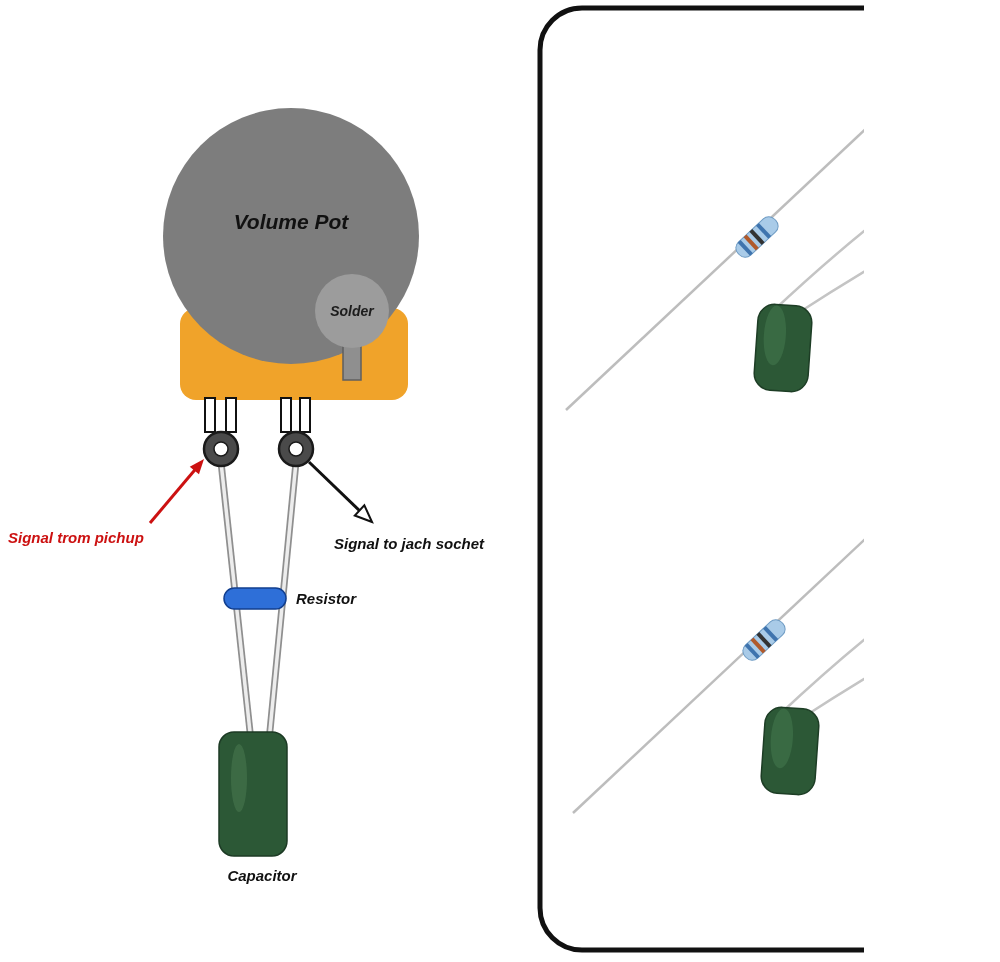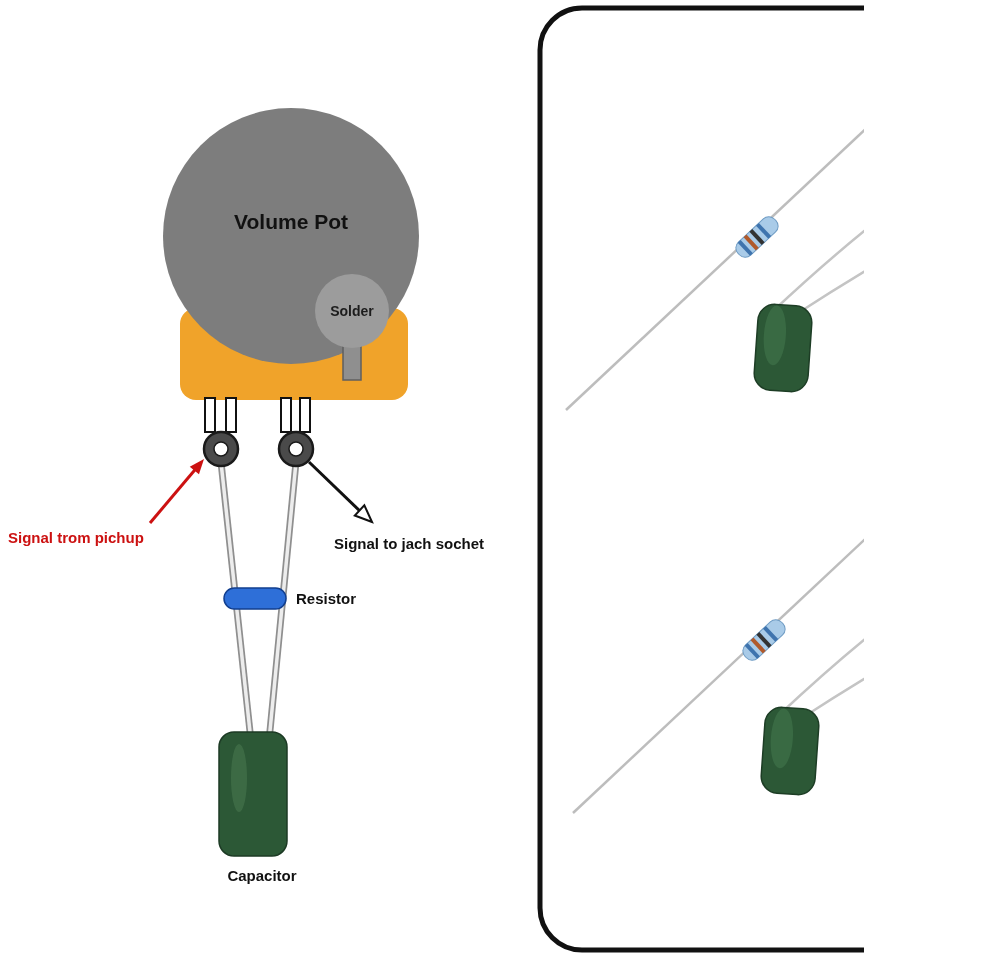--- a/index.html
+++ b/index.html
@@ -1,18 +1,18 @@
 <!DOCTYPE html>
 <html><head>
 <meta charset="utf-8">
 <style>
   html,body{margin:0;padding:0;background:#ffffff;}
   .canvas{
     position:relative;width:864px;height:962px;background:#ffffff;
-    font-family:"Liberation Sans",sans-serif;overflow:hidden;
+    font-family:"Liberation Sans",sans-serif;overflow:hidden;font-style:italic;
   }
   svg{display:block;}
   text{font-family:"Liberation Sans",sans-serif;}
   .t-pot{font-size:21px;font-weight:bold;}
   .t-md{font-size:15px;font-weight:bold;}
   .t-sm{font-size:14px;font-weight:bold;}
 </style>
 </head>
 <body>
 

